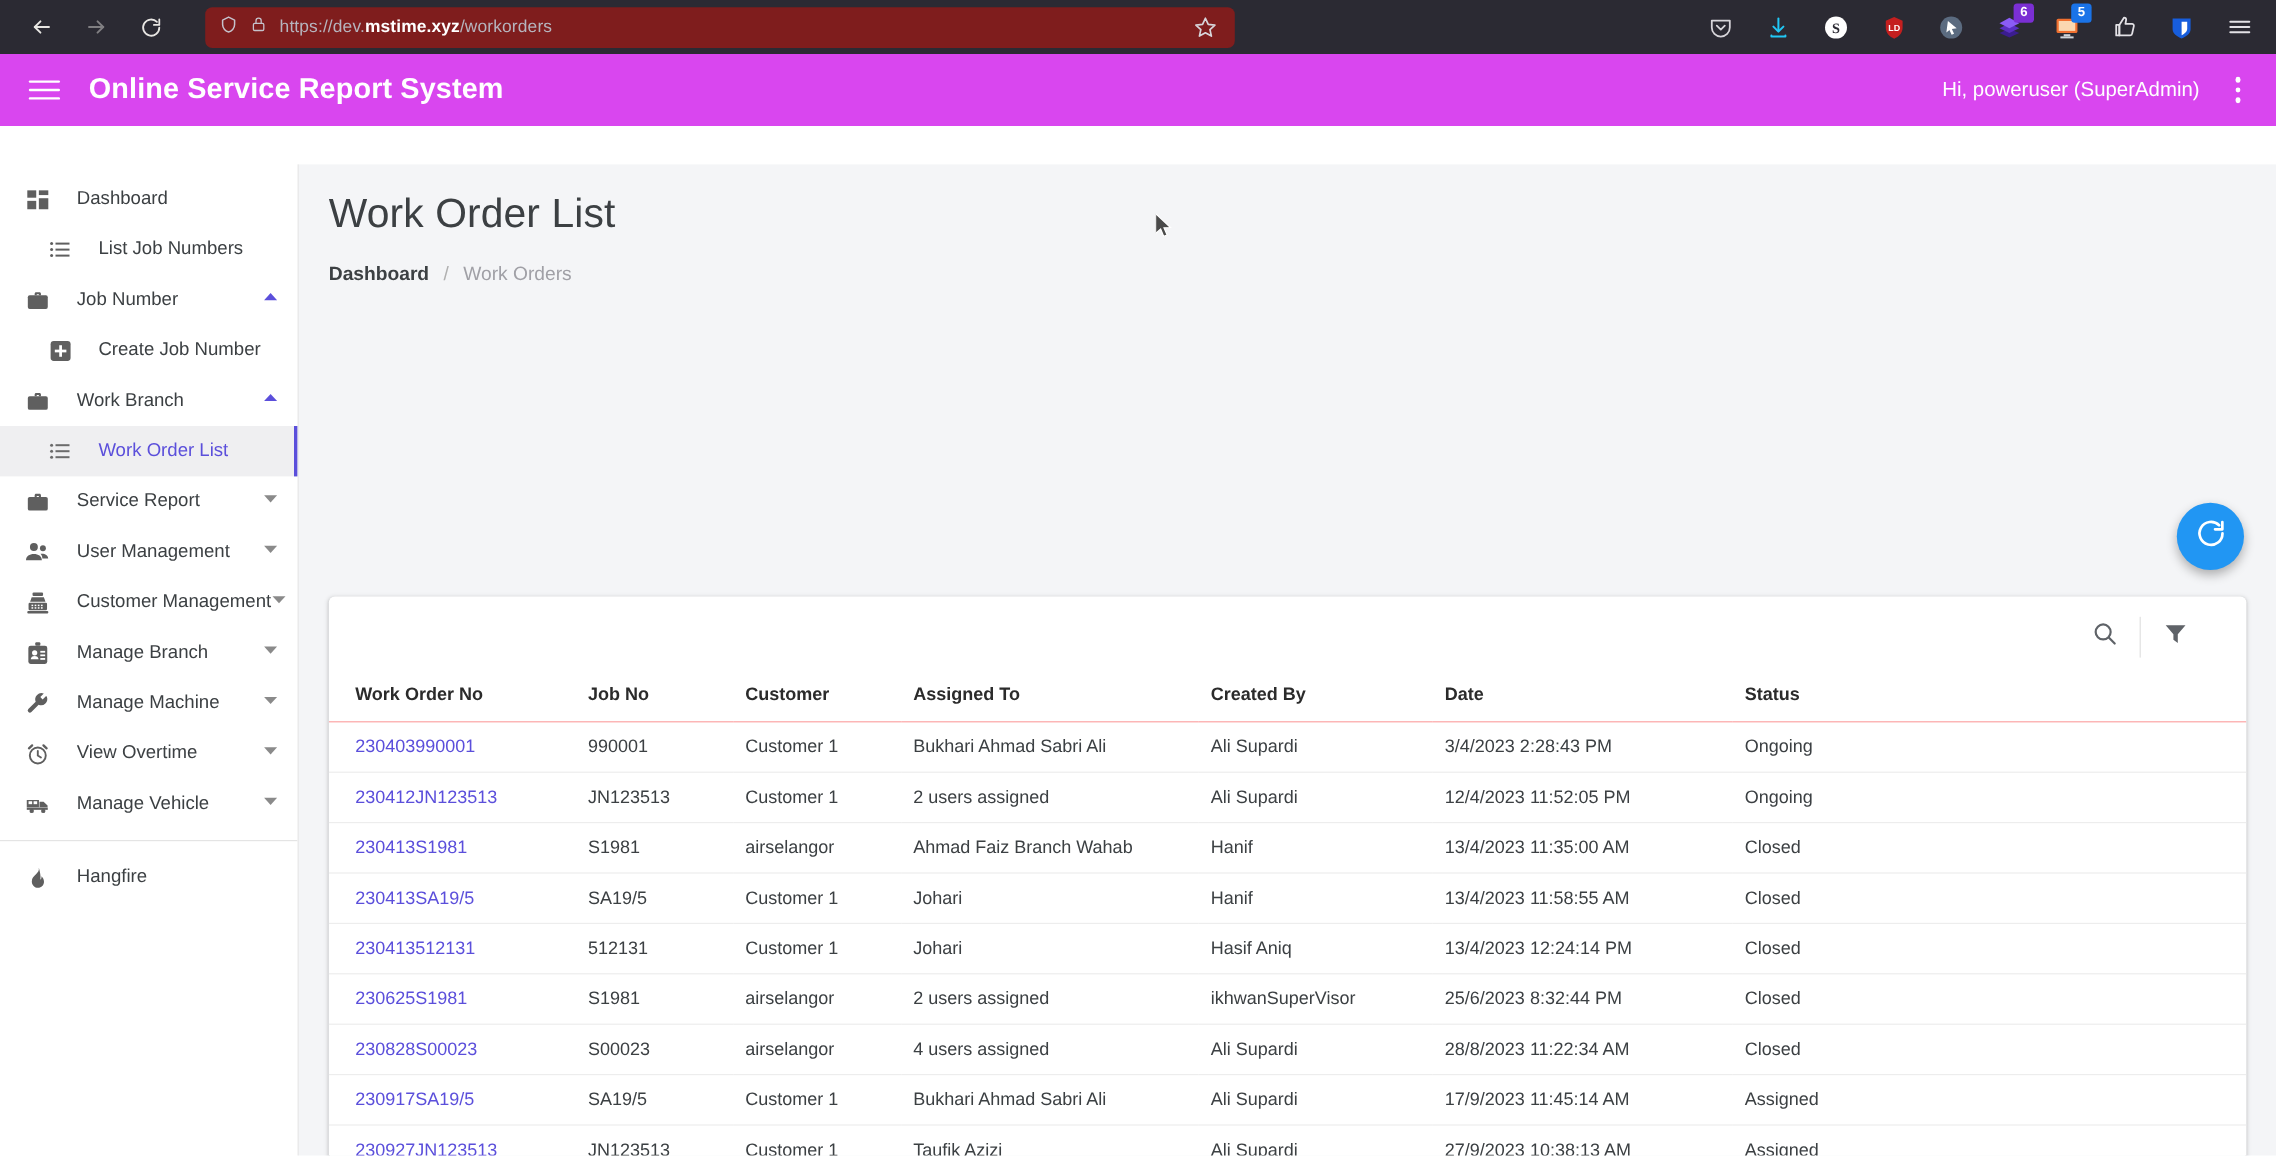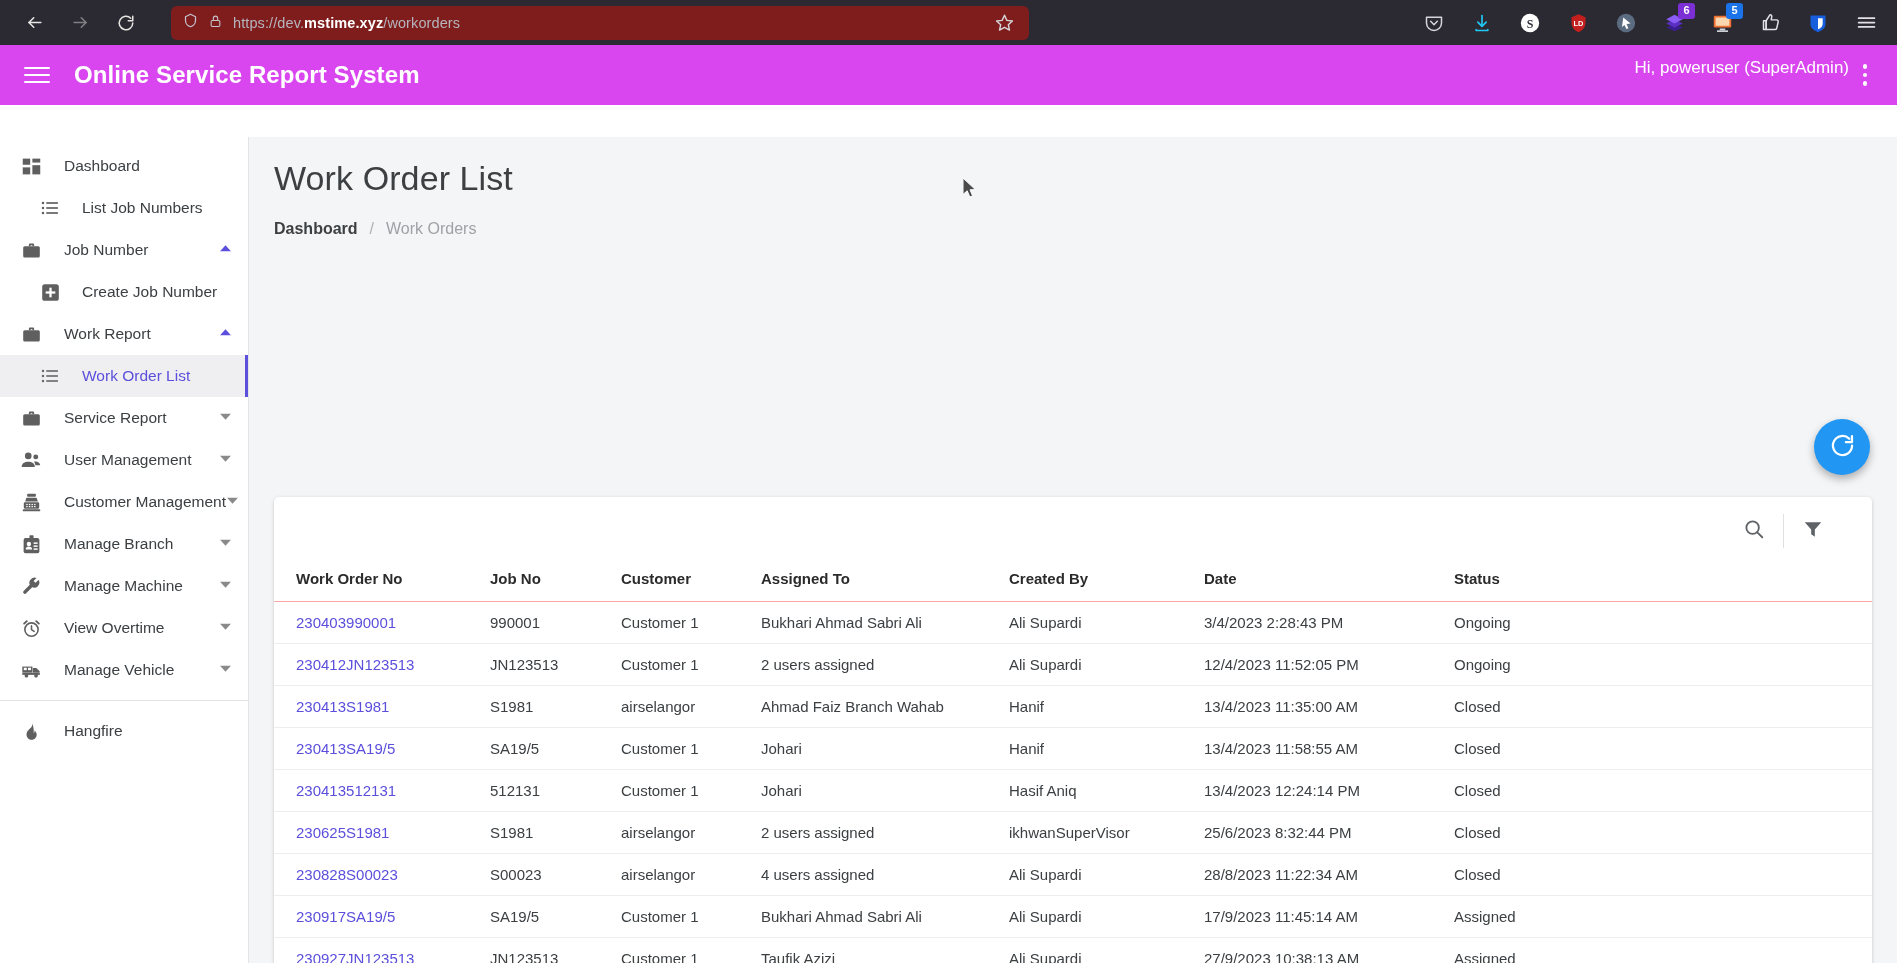--- a/index.html
+++ b/index.html
@@ -83,21 +83,21 @@
     z-index: 20;
   }
   .hamburger { width: 26px; height: 26px; display:flex; flex-direction:column; justify-content:center; gap:5px; cursor:pointer;}
   .hamburger i { display:block; height:2px; background:#fff; border-radius:2px; width: 26px; }
   .app-title {
     margin-left: 24px;
     font-size: 24px;
     font-weight: 700;
     letter-spacing: 0.1px;
   }
-  .header-right { margin-left: auto; display: flex; gap: 6px; }
+  .header-right { margin-left: auto; display: flex; align-items: center; gap: 22px; }
   .greeting { font-size: 17px; font-weight: 400; }
   .kebab { width: 20px; display: flex; flex-direction: column; align-items: center; gap: 4px; padding: 6px 0; cursor:pointer;}
   .kebab i { width: 4.5px; height: 4.5px; border-radius: 50%; background: #fff; display: block; }
 
   
   .shell { display: flex; height: calc(963px - 45px - 60px); margin-top: 32px; }
 
   
   .sidebar {
     width: 249px;
@@ -419,21 +419,21 @@
           </span>
           <span class="nv-label">Create Job Number</span>
         </div>
         <div class="nav-item">
           <span class="nv-icon">
             <svg width="21" height="21" viewBox="0 0 24 24" fill="#5f5f5f">
               <rect x="2.5" y="7" width="19" height="13" rx="1.8"></rect>
               <path d="M9 7V5.4c0-.8.6-1.4 1.4-1.4h3.2c.8 0 1.4.6 1.4 1.4V7h-2V6h-2v1z"></path>
             </svg>
           </span>
-          <span class="nv-label">Work Report</span>
+          <span class="nv-label">Work Branch</span>
           <span class="caret"><svg width="13" height="13" viewBox="0 0 12 12" fill="#5b4fdb">
               <polygon points="1,8.5 11,8.5 6,3"></polygon>
             </svg></span>
         </div>
         <div class="nav-item sub active">
           <span class="nv-icon">
             <svg width="20" height="20" viewBox="0 0 24 24" fill="#6b6b6b">
               <circle cx="3.6" cy="6" r="1.5"></circle>
               <circle cx="3.6" cy="12" r="1.5"></circle>
               <circle cx="3.6" cy="18" r="1.5"></circle>

